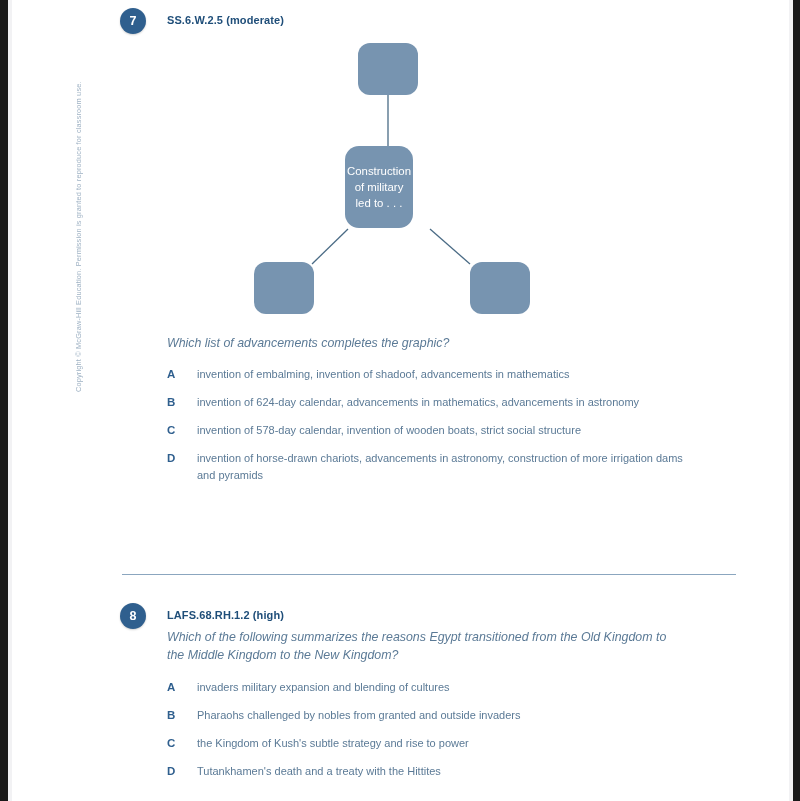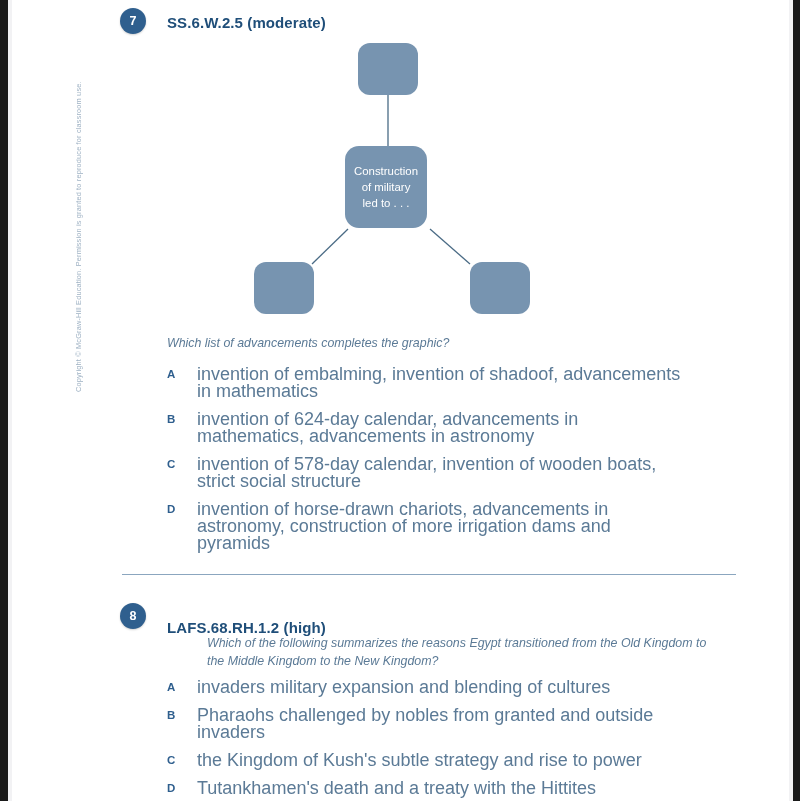--- a/index.html
+++ b/index.html
@@ -70,21 +70,21 @@
     font-weight: bold;
     display: flex;
     align-items: center;
     justify-content: center;
     box-shadow: 0 1px 2px rgba(0,0,0,0.18);
   }
 
   .q-standard {
     position: absolute;
     left: 167px;
-    font-size: 15px;
+    font-size: 11px;
     font-weight: bold;
     color: #1f4e79;
     letter-spacing: 0.1px;
   }
 
   .q-stem {
     position: absolute;
     left: 167px;
     width: 510px;
     font-size: 12.4px;
@@ -109,21 +109,21 @@
     width: 30px;
     flex: 0 0 30px;
     font-size: 11.5px;
     font-weight: bold;
     color: #2f5f8e;
     line-height: 17px;
     padding-top: 0px;
   }
   .choice-text {
     flex: 1;
-    font-size: 18px;
+    font-size: 11px;
     line-height: 17px;
     color: #5b7a96;
   }
 
   
   .divider {
     position: absolute;
     left: 122px;
     top: 574px;
     width: 614px;
@@ -150,21 +150,21 @@
     justify-content: center;
     text-align: center;
     color: #ffffff;
     font-size: 11.4px;
     line-height: 16px;
     pointer-events: auto;
   }
   .og-box.center {
     left: 345px;
     top: 146px;
-    width: 82px;
+    width: 68px;
     height: 82px;
     border-radius: 14px;
   }
   .og-box.top {
     left: 358px;
     top: 43px;
     width: 60px;
     height: 52px;
   }
   .og-box.bottom-left {
@@ -253,23 +253,23 @@
       </div>
     </div>
   </div>
 
   <div class="divider"></div>
 
   <div class="question" id="question-8">
 
     <div class="q-badge" style="top:7px;">8</div>
 
-    <div class="q-standard" style="top:23px;">LAFS.68.RH.1.2 (high)</div>
-
-    <div class="q-stem" style="top:38px; width:500px;margin-left:40px;">Which of the following summarizes the reasons Egypt transitioned from the Old Kingdom to the Middle Kingdom to the New Kingdom?</div>
+    <div class="q-standard" style="top:13px;">LAFS.68.RH.1.2 (high)</div>
+
+    <div class="q-stem" style="top:32px; width:500px;">Which of the following summarizes the reasons Egypt transitioned from the Old Kingdom to the Middle Kingdom to the New Kingdom?</div>
 
     <div class="choices" style="top:83px;">
 
       <div class="choice">
         <div class="choice-letter">A</div>
         <div class="choice-text">invaders military expansion and blending of cultures</div>
       </div>
 
       <div class="choice">
         <div class="choice-letter">B</div>

